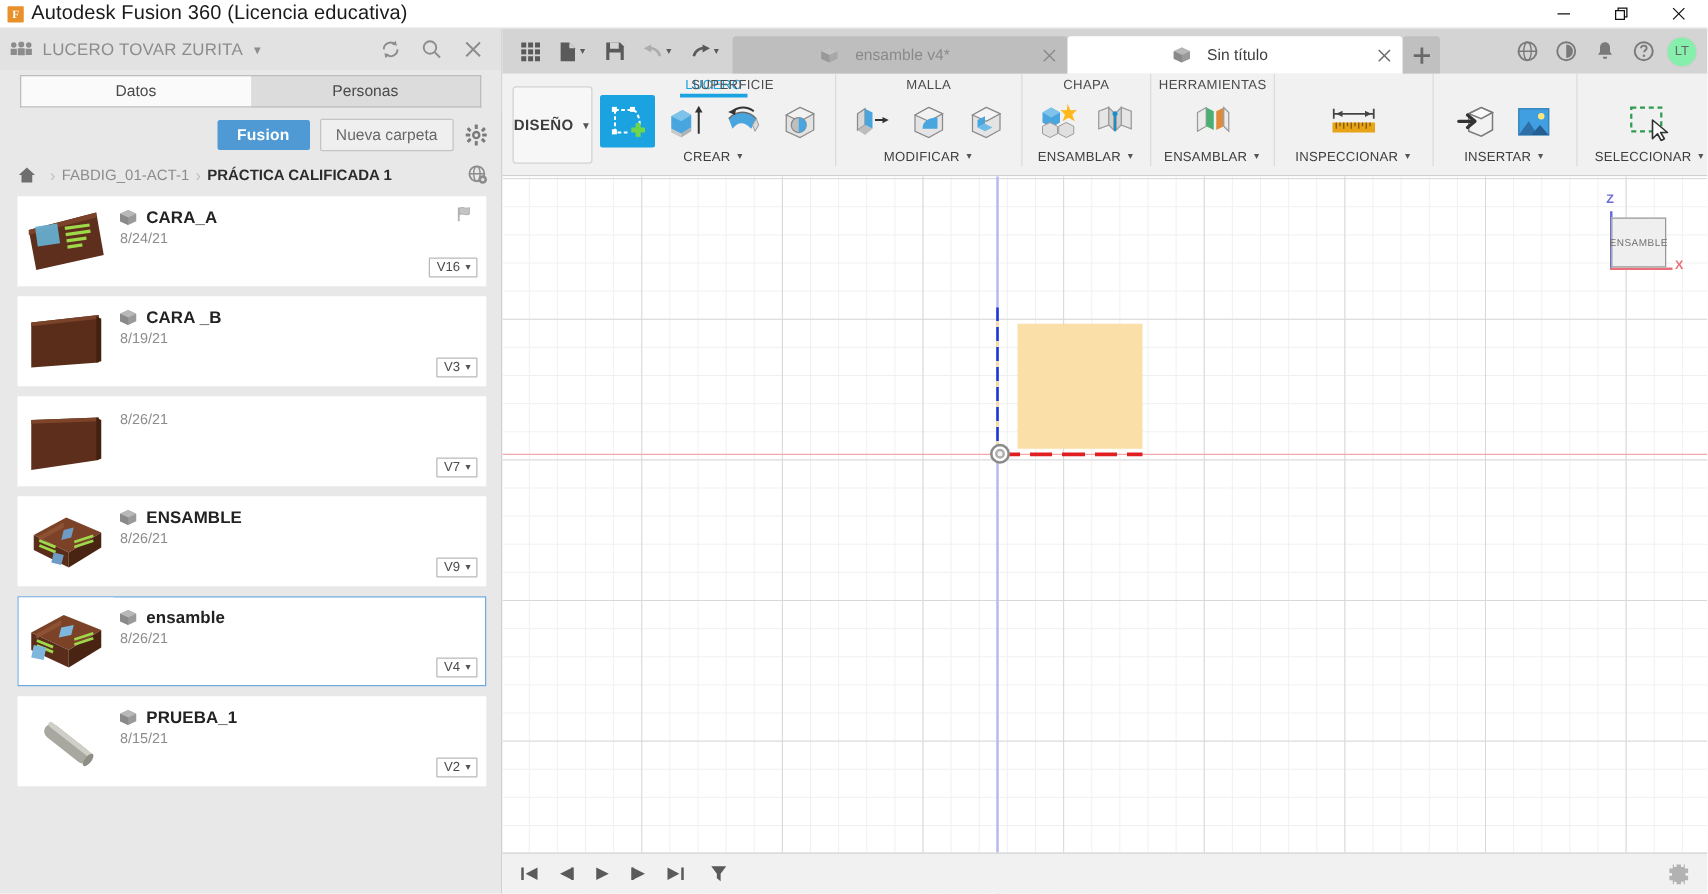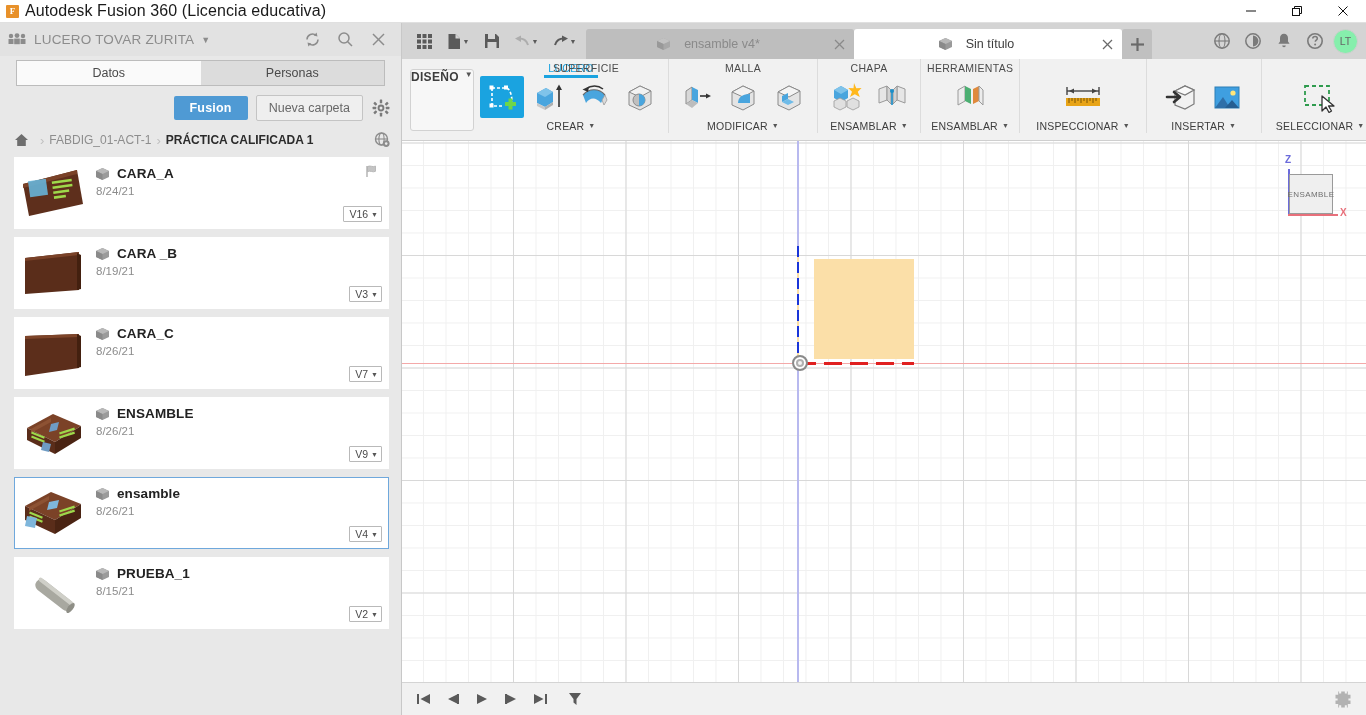--- a/index.html
+++ b/index.html
@@ -172,21 +172,21 @@
   }
 
   
   .ribbon {
     position: relative; height: 82px; background: #f1f1f1;
     border-bottom: 1px solid #cfcfcf; display: flex; align-items: flex-start;
   }
   .wsbox {
     width: 132px; height: 62px; margin: 10px 0 16px 8px;
     border: 1px solid #d2d2d2; background: #f7f7f7; border-radius: 3px;
-    display: flex; justify-content: center;
+    display: flex; align-items: center; justify-content: center;
     font-size: 12px; font-weight: bold; color: #3d3d3d; cursor: pointer;
     letter-spacing: .3px;
   }
   .wsbox .wcar { font-size: 8px; margin-left: 6px; color: #555; }
 
   .ribgroups { display: flex; align-items: flex-start; height: 82px; }
   .rgroup {
     position: relative; height: 74px; display: flex; flex-direction: column;
     align-items: center; border-right: 1px solid #dcdcdc; padding: 0 6px;
   }
@@ -474,30 +474,20 @@
 
       <div class="file-card">
         <div class="fc-thumb">
           <svg width="72" height="62" viewBox="0 0 72 62">
             <polygon points="8,14 62,12 62,46 8,54" fill="#5c2e1b"></polygon>
             <polygon points="8,14 62,12 62,15 8,17" fill="#7d4429"></polygon>
             <polygon points="60,12 64,14 64,45 60,46" fill="#43200f"></polygon>
           </svg>
         </div>
         <div class="fc-body">
-          <div class="fc-title-row">
-            <span class="fc-cubeicon">
-              <svg width="15" height="14" viewBox="0 0 15 14">
-                <polygon points="7.5,1 14,4 14,10 7.5,13 1,10 1,4" fill="#9a9a9a"></polygon>
-                <polygon points="7.5,1 14,4 7.5,7 1,4" fill="#b8b8b8"></polygon>
-                <polygon points="1,4 7.5,7 7.5,13 1,10" fill="#8a8a8a"></polygon>
-              </svg>
-            </span>
-            <span class="fc-name">CARA_C</span>
-          </div>
           <div class="fc-date">8/26/21</div>
           <div class="fc-ver">
             <span>V7</span>
             <span class="vcar">▼</span>
           </div>
         </div>
       </div>
 
       <div class="file-card">
         <div class="fc-thumb">

